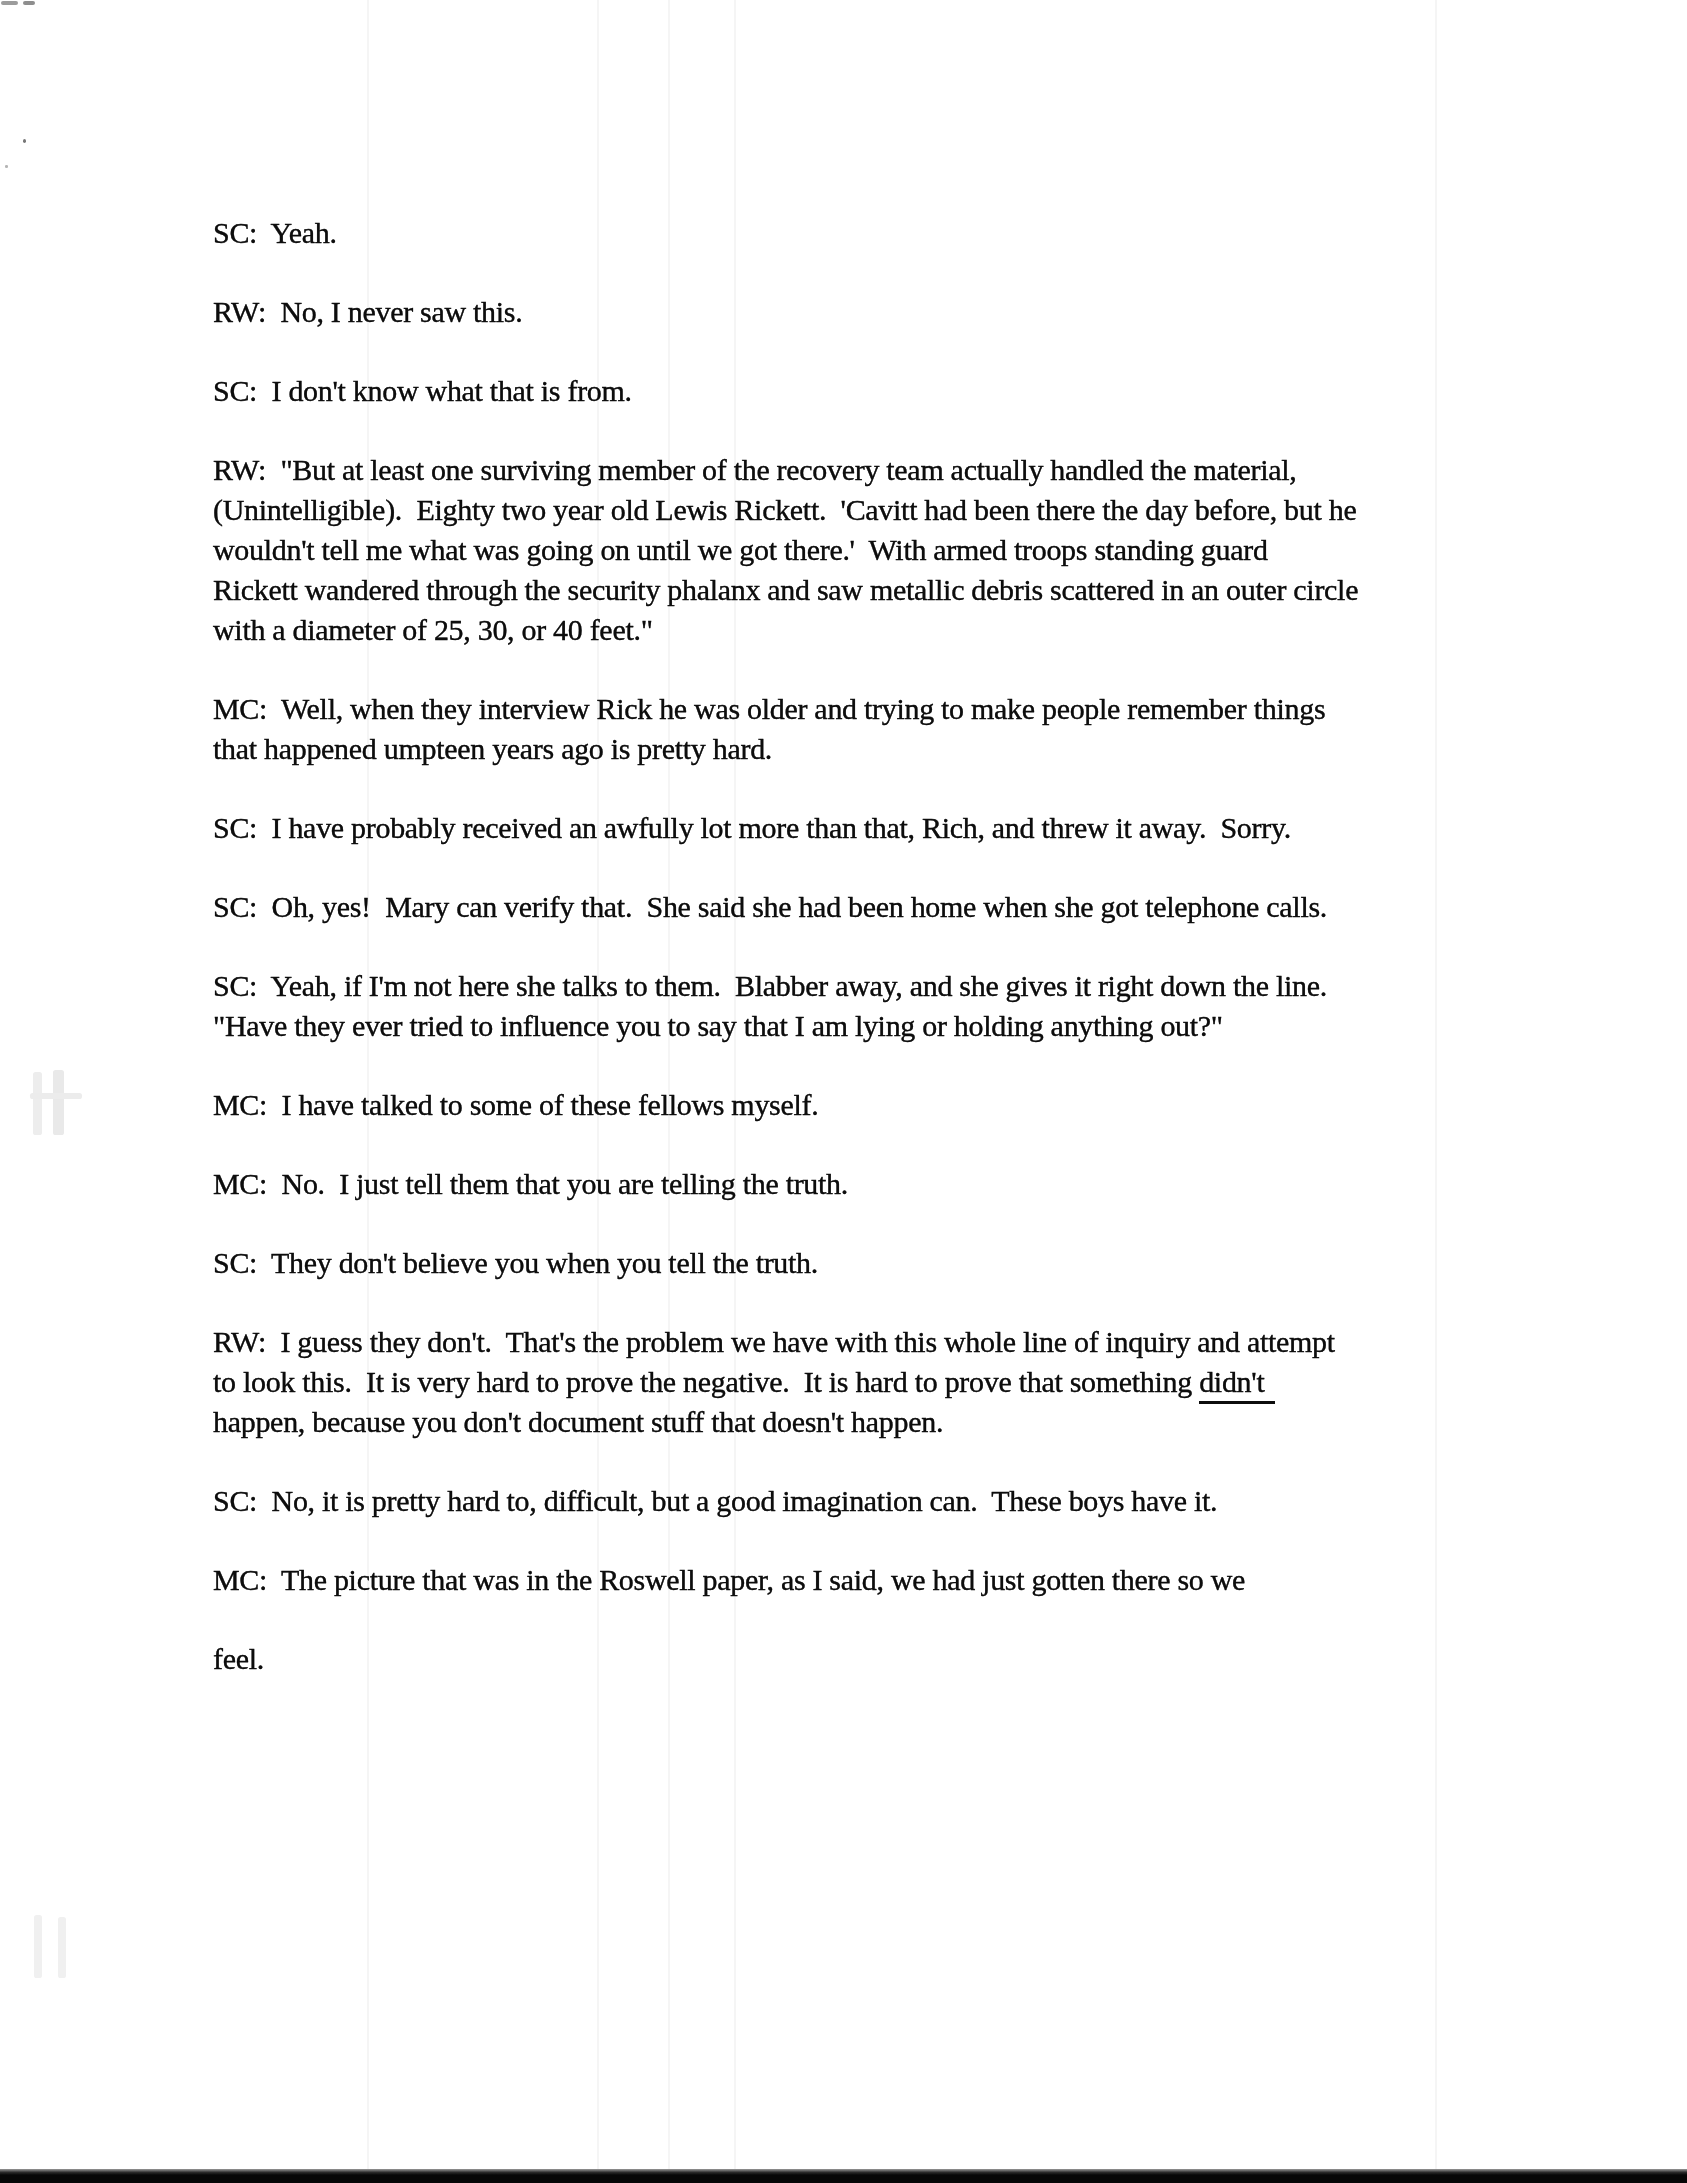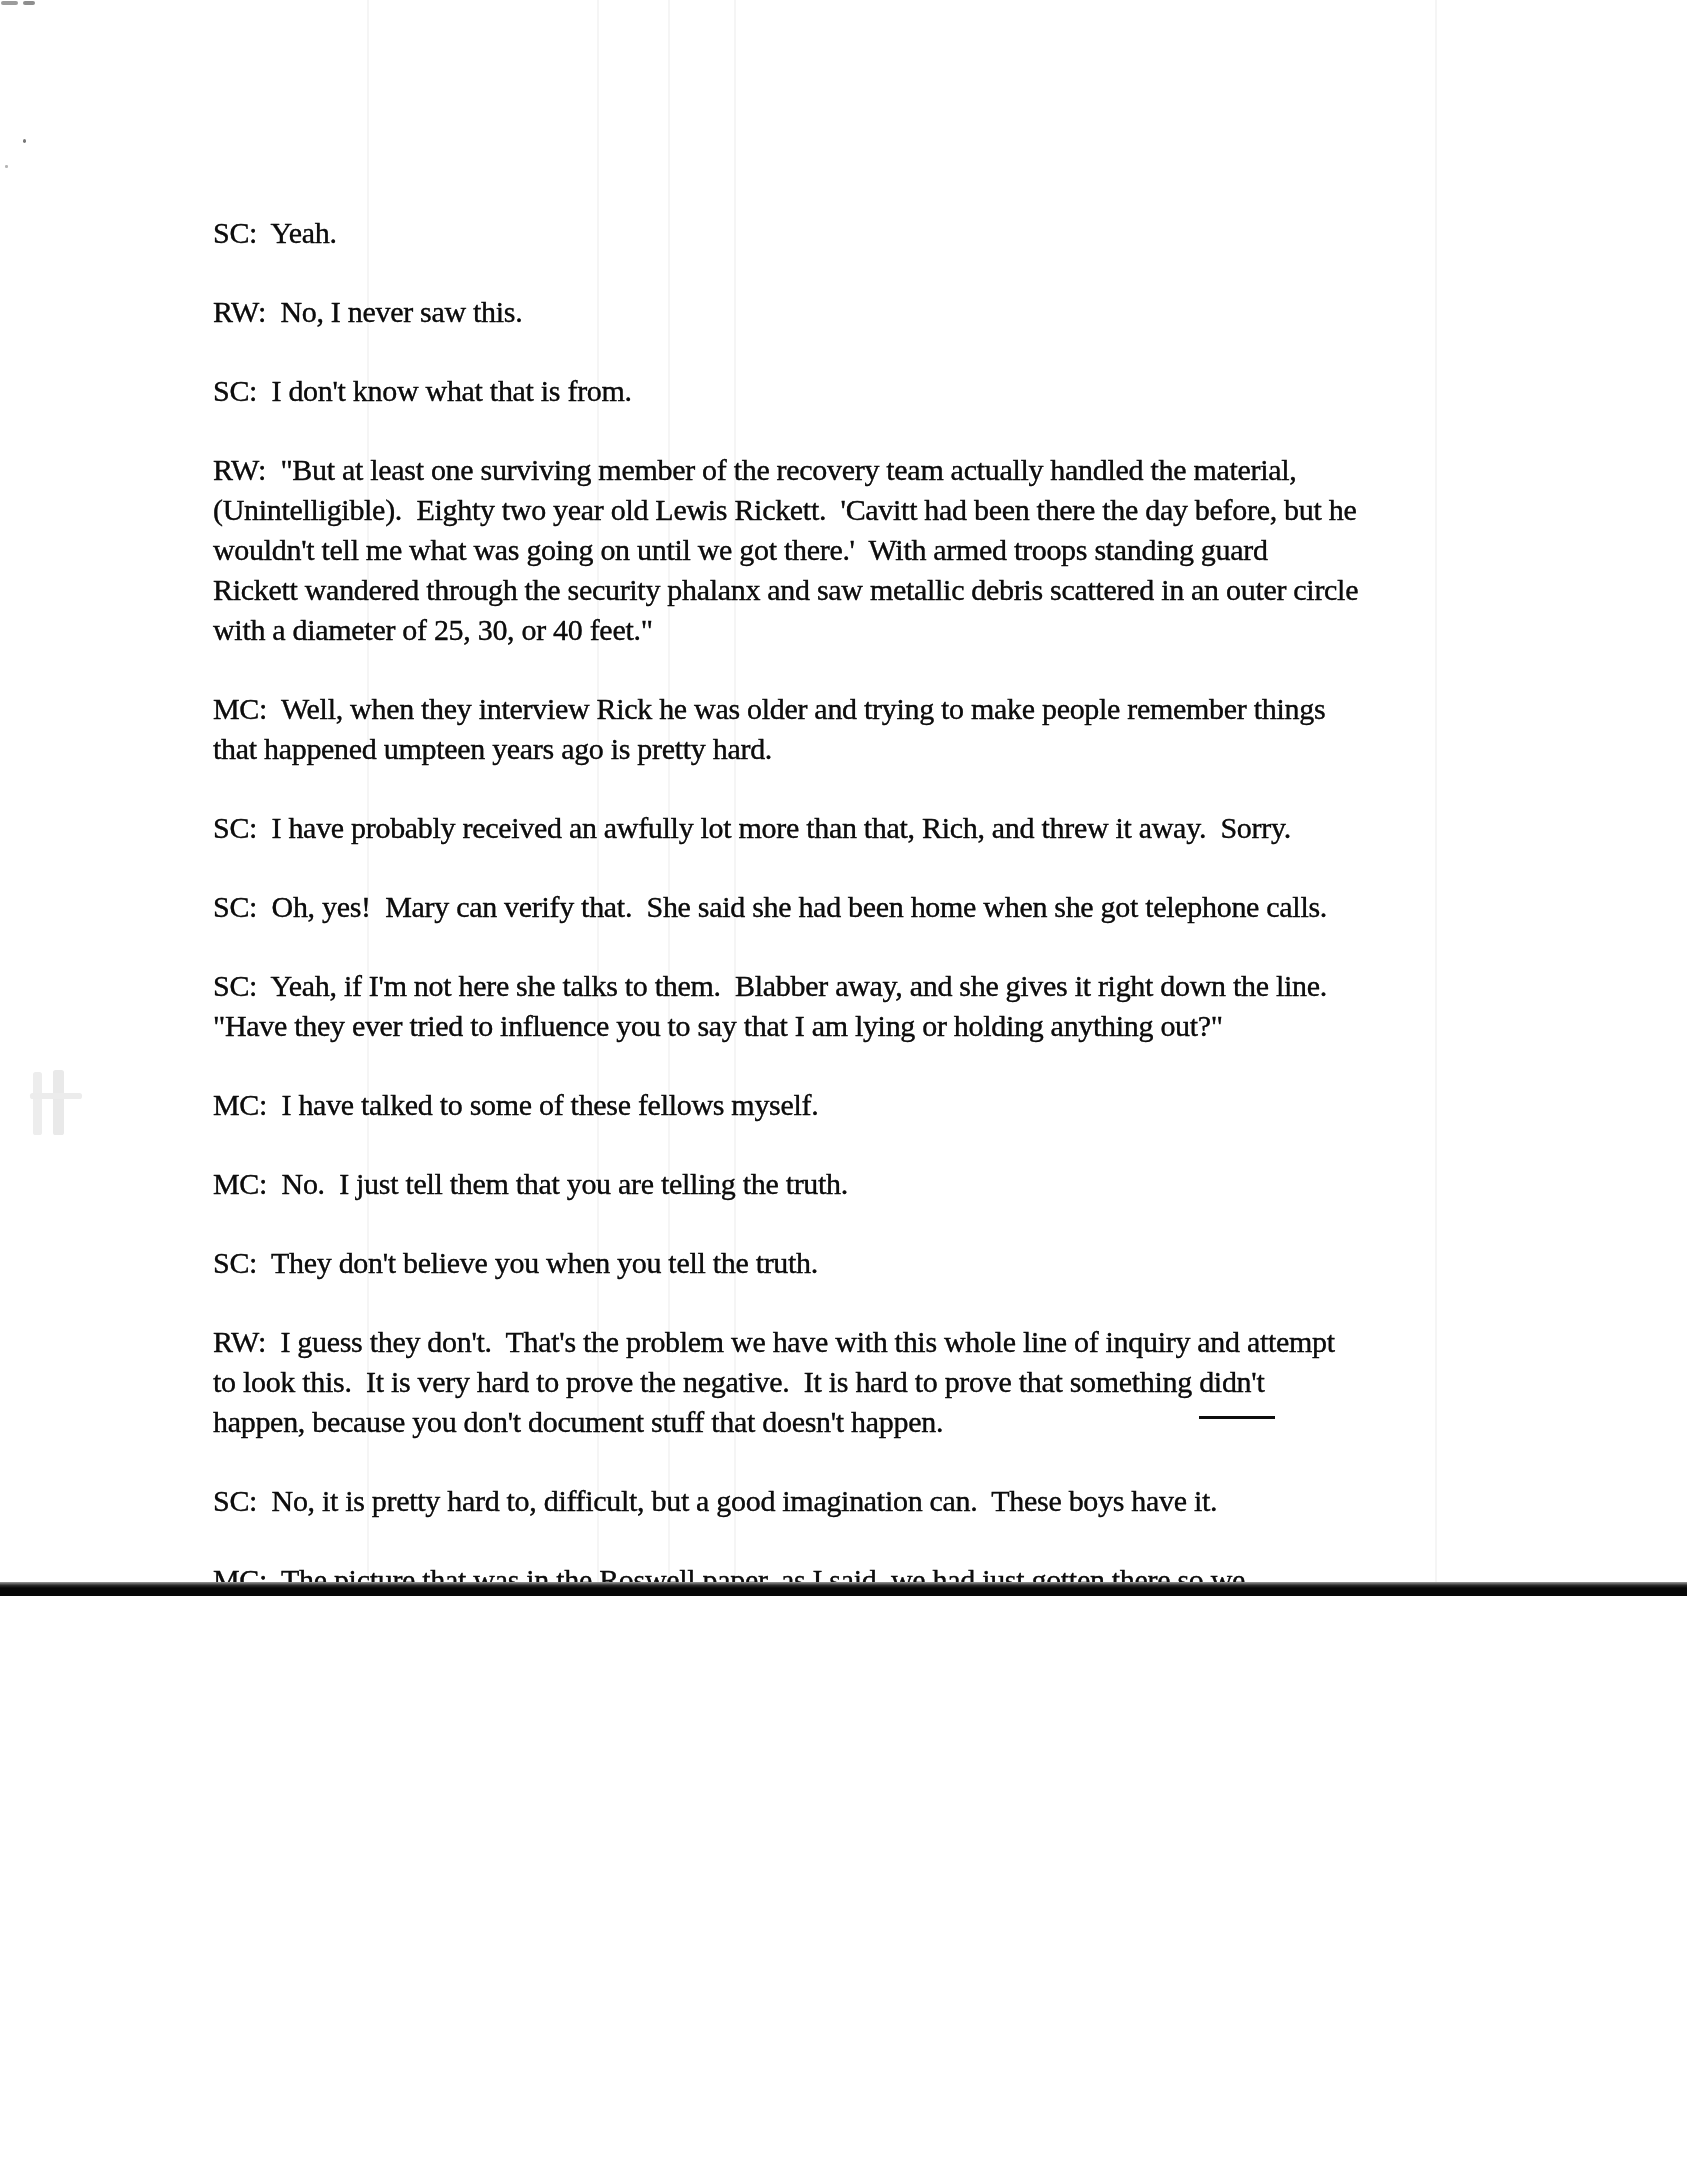--- a/index.html
+++ b/index.html
@@ -1,18 +1,18 @@
 <!DOCTYPE html>
 <html style="font-size:10.6px"><head>
 <meta charset="utf-8">
 <style>
   html,body{margin:0;padding:0;background:#ffffff;}
   .page{
     position:relative;
-    width:1687px;height:1596px;
+    width:1687px;height:2183px;
     background:#ffffff;
     overflow:hidden;
     font-family:"Liberation Serif","DejaVu Serif",serif;
     color:#0d0d0d;
   }
   .transcript{
     position:absolute;
     left:213px;top:213px;width:1350px;
   }
   .para{margin:0 0 39px 0;}
@@ -21,21 +21,21 @@
     font-size:30px;
     line-height:40px;
     height:40px;
     letter-spacing:-0.3px;
     -webkit-text-stroke:0.3px currentColor;
     text-shadow:0 0 0.4px rgba(10,10,10,0.45);
   }
   .u{
     border-bottom:3.3px solid currentColor;
     padding-right:10.6px;margin-right:-10.6px;
-    padding-bottom:18px;
+    padding-bottom:3px;
   }
   .bottom-bar{
     position:absolute;left:0;right:0;bottom:0;height:14px;
     background:linear-gradient(to bottom,#9a9a9a 0,#2b2b2b 3.3px,#060606 6px);
   }
   .streak{position:absolute;top:0;bottom:14px;width:2px;}
   .smudge{position:absolute;border-radius:2.6px;}
   .speck{position:absolute;border-radius:50%;}
 </style>
 </head>

